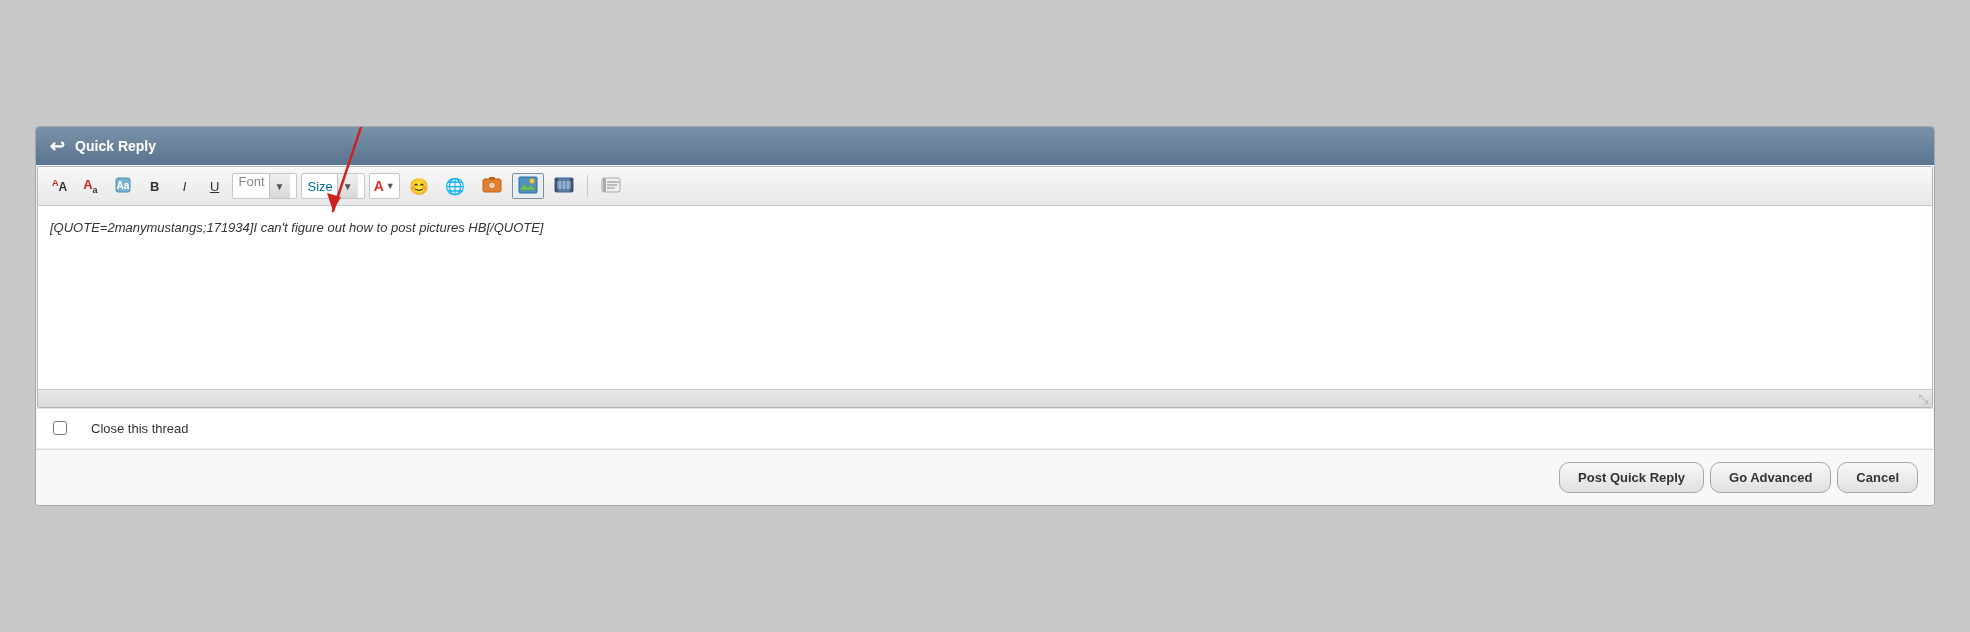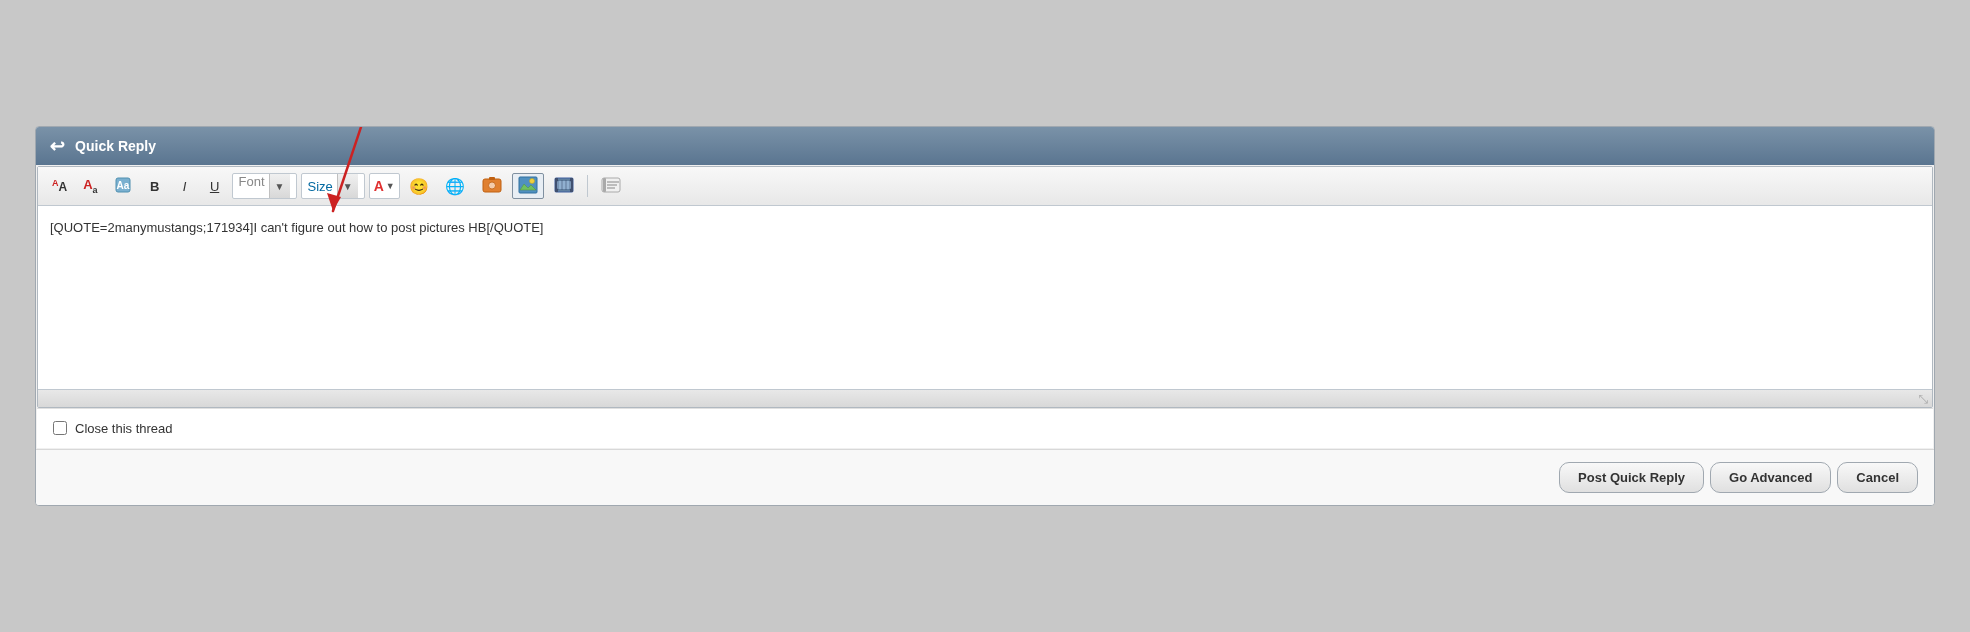--- a/index.html
+++ b/index.html
@@ -157,20 +157,21 @@
       min-height: 160px;
       border: none;
       outline: none;
       padding: 12px;
       font-size: 13px;
       color: #333;
       resize: none;
       font-family: Arial, sans-serif;
       line-height: 1.5;
       background: #fff;
+      font-style: italic;
     }
     .resize-handle-area {
       background: linear-gradient(to bottom, #e8e8e8, #d8d8d8);
       height: 18px;
       border-top: 1px solid #c0c8d0;
       display: flex;
       align-items: center;
       justify-content: flex-end;
       padding-right: 4px;
     }
@@ -185,21 +186,21 @@
     svg.annotation-arrow {
       position: absolute;
       top: -120px;
       left: 220px;
       pointer-events: none;
       overflow: visible;
     }
     .close-thread-row {
       padding: 12px 16px;
       display: flex;
-      gap: 8px;
+      gap: 24px;
       background: #ffffff;
       border-top: 1px solid #e0e0e0;
     }
     .close-thread-checkbox {
       width: 14px;
       height: 14px;
       cursor: pointer;
     }
     .close-thread-label {
       font-size: 13px;

